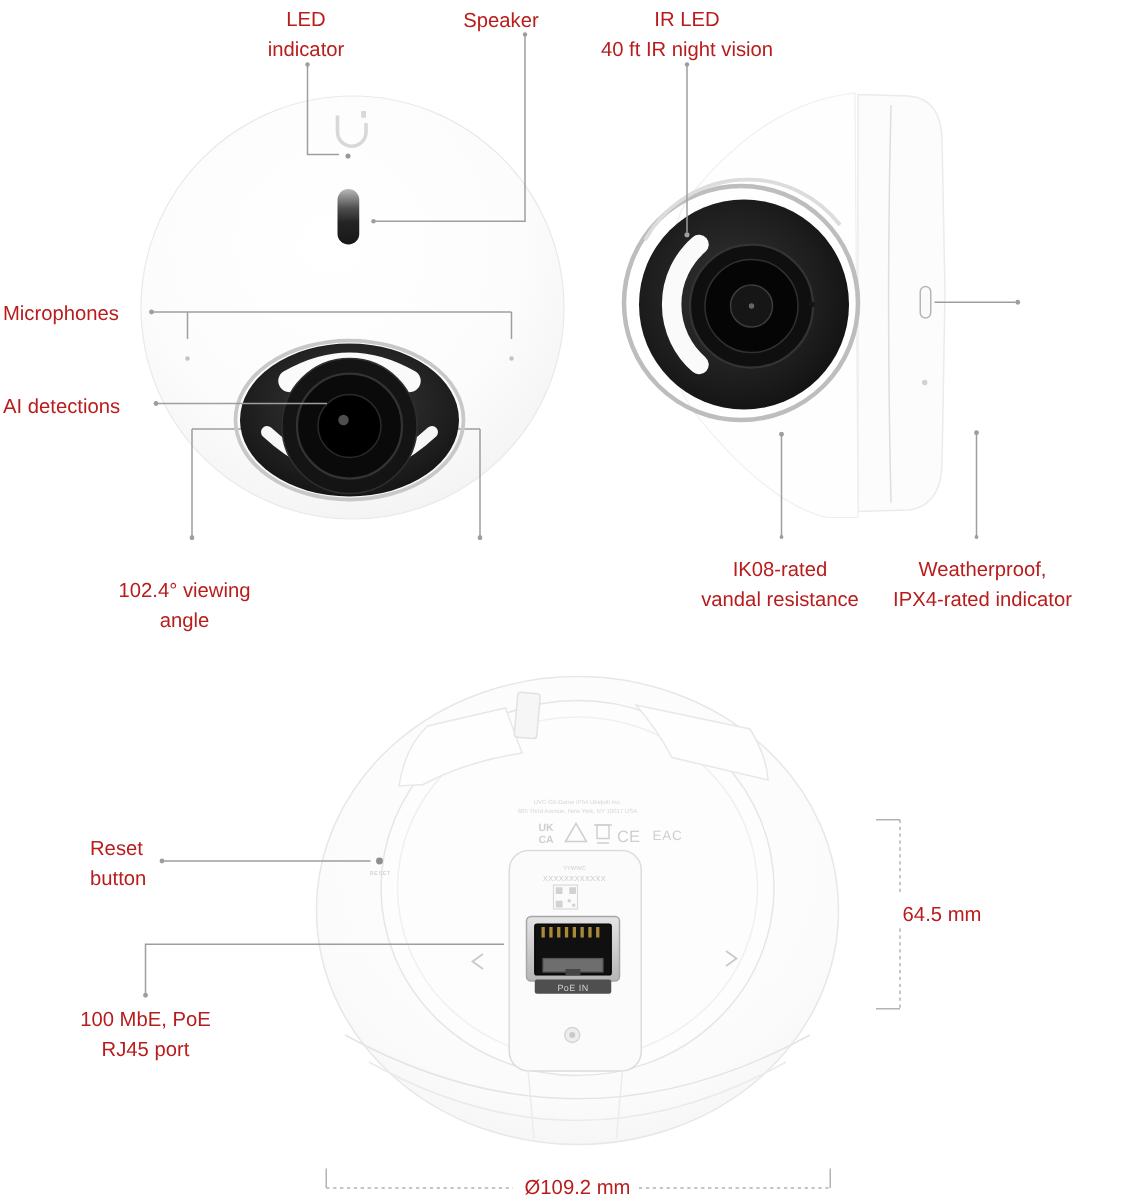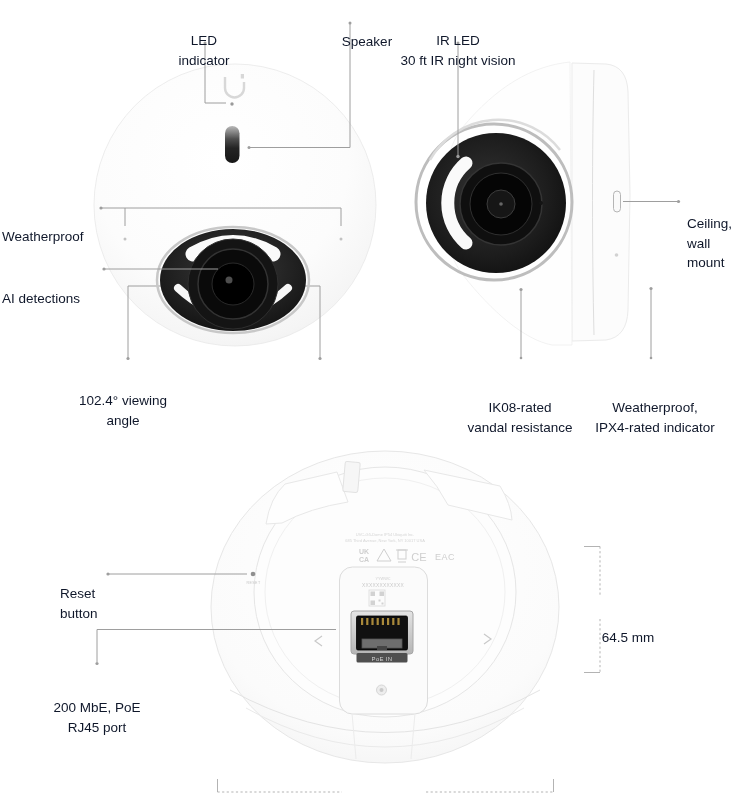--- a/index.html
+++ b/index.html
@@ -1,20 +1,20 @@
 <!DOCTYPE html>
 <html><head>
 <meta charset="utf-8">
 <style>
   html,body{margin:0;padding:0;background:#ffffff;}
   .canvas{position:relative;width:751px;height:800px;background:#fff;overflow:hidden;
           font-family:"Liberation Sans",sans-serif;}
   .art{position:absolute;left:0;top:0;}
   .label{position:absolute;font-family:"Liberation Sans",sans-serif;font-size:13.5px;
-         line-height:1.45;color:#0f172a;white-space:pre-line;margin-top:28px;}
+         line-height:1.45;color:#b91c1c;white-space:pre-line;}
   .center{text-align:center;}
   .left{text-align:left;}
   svg text{font-family:"Liberation Sans",sans-serif;}
 </style>
 </head>
 <body>
 
 <div class="canvas">
 
 <svg class="art" width="751" height="800" viewBox="0 0 751 800">
@@ -235,33 +235,31 @@
     </g>
     <g>
       <path d="M 217.5 779 V 792 M 553.5 779 V 792"></path>
       <path d="M 217.5 792 H 342 M 426 792 H 553.5" stroke-dasharray="2.2,2.4"></path>
     </g>
   </g>
 </svg>
 
 <div class="label center" style="left:154px;top:3px;width:100px">LED
 indicator</div>
-<div class="label center" style="left:317px;top:4px;width:100px">Speaker</div>
+<div class="label center" style="left:284px;top:4px;width:100px">Speaker</div>
 <div class="label center" style="left:373px;top:3px;width:170px">IR LED
-30 ft IR night vision</div>
-<div class="label left" style="left:2px;top:199px">Weatherproof</div>
+40 ft IR night vision</div>
+<div class="label left" style="left:2px;top:199px">Microphones</div>
 <div class="label left" style="left:2px;top:261px">AI detections</div>
-<div class="label center" style="left:58px;top:363px;width:130px">102.4° viewing
+<div class="label center" style="left:58px;top:384px;width:130px">102.4° viewing
 angle</div>
 <div class="label center" style="left:445px;top:370px;width:150px">IK08-rated
 vandal resistance</div>
 <div class="label center" style="left:570px;top:370px;width:170px">Weatherproof,
 IPX4-rated indicator</div>
-<div class="label left" style="left:687px;top:186px">Ceiling,
-wall mount</div>
 <div class="label left" style="left:60px;top:556px">Reset
 button</div>
-<div class="label center" style="left:27px;top:670px;width:140px">200 MbE, PoE
+<div class="label center" style="left:27px;top:670px;width:140px">100 MbE, PoE
 RJ45 port</div>
 <div class="label center" style="left:592px;top:600px;width:72px">64.5 mm</div>
 <div class="label center" style="left:325px;top:782px;width:120px">Ø109.2 mm</div>
 
 </div>
 
 </body></html>

